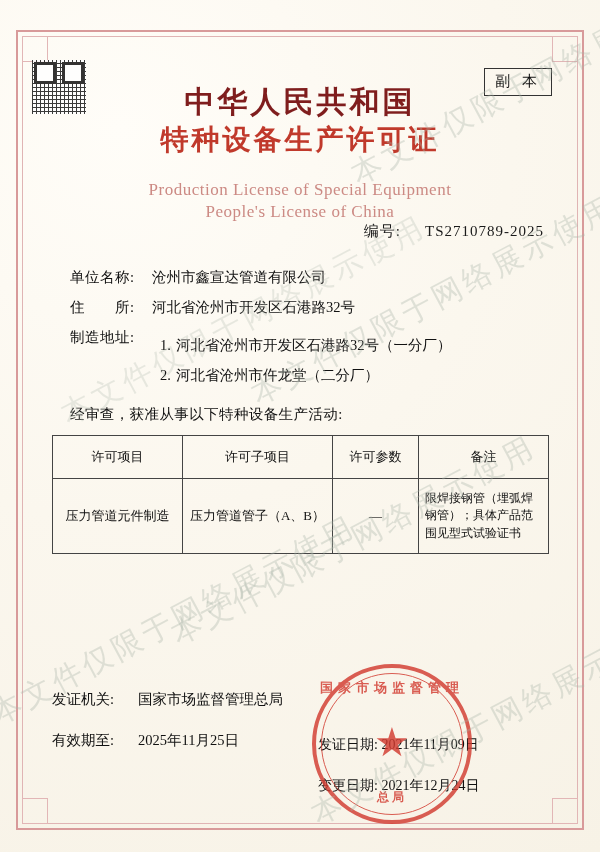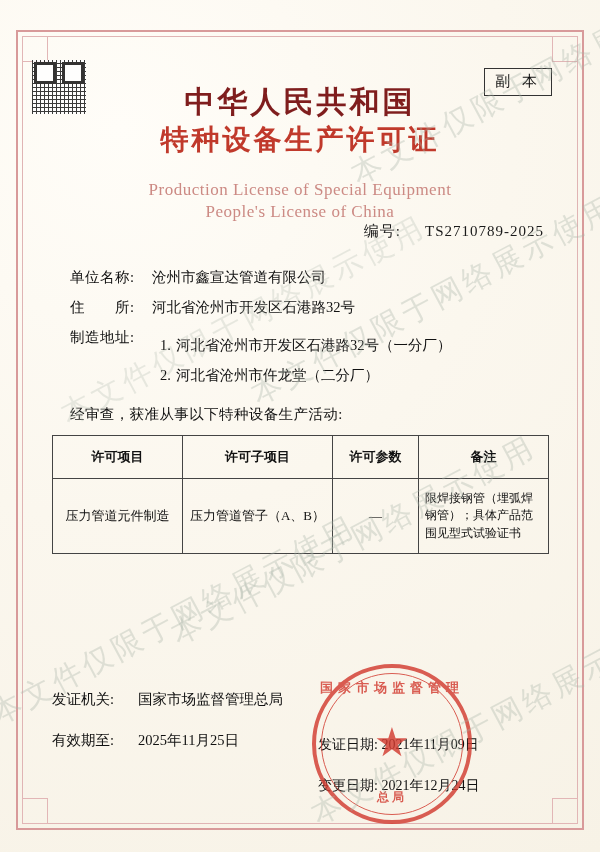--- a/index.html
+++ b/index.html
@@ -197,21 +197,21 @@
     color: #111;
     table-layout: fixed;
   }
   table.lic th, table.lic td {
     border: 1px solid #444;
     text-align: center;
     vertical-align: middle;
     padding: 8px 4px;
   }
   table.lic th {
-    font-weight: bold;
+    font-weight: normal;
     height: 26px;
   }
   table.lic td {
     height: 58px;
   }
   table.lic td.remark {
     text-align: left;
     padding-left: 6px;
     padding-right: 6px;
     line-height: 1.45;

